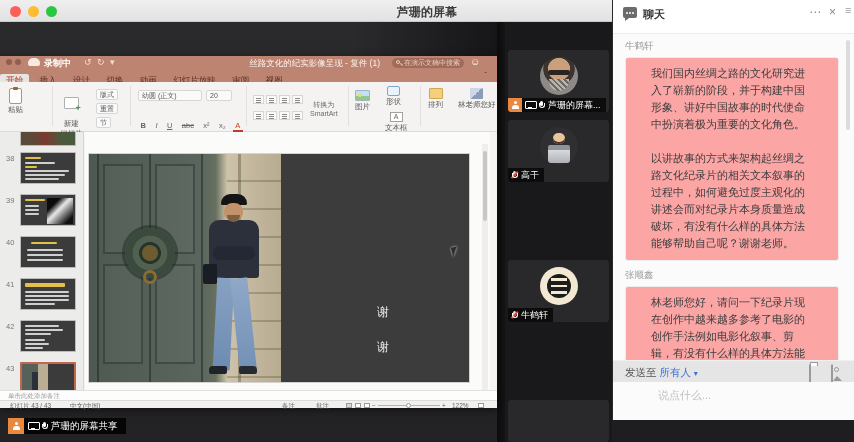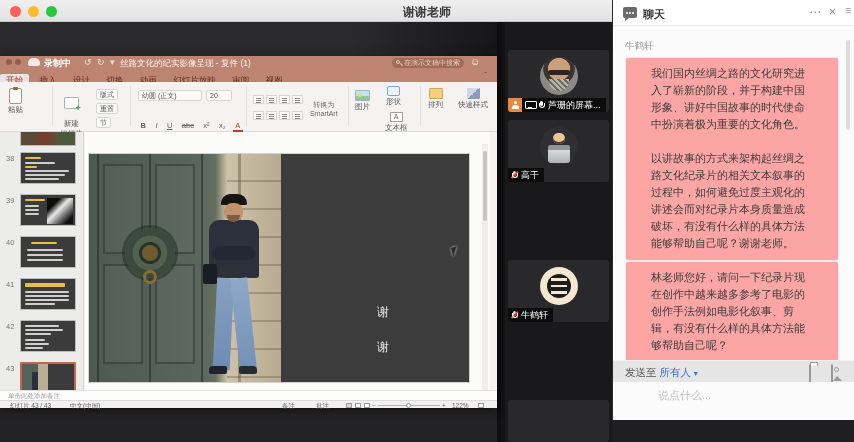--- a/index.html
+++ b/index.html
@@ -21,21 +21,21 @@
   #stage-bottom { left:0; top:386px; width:505px; height:34px; background:#232325; }
   #stage-right-gap { left:497px; top:0; width:15px; height:420px; background:linear-gradient(90deg,#0c0c0d,#1b1b1d); }
 
   
   #wps { left:0; top:34px; width:497px; height:352px; background:#f4f3f2; box-shadow:0 2px 8px rgba(0,0,0,.5); }
   #wps-titlebar { left:0; top:0; width:497px; height:13px; background:#bd8472; }
   .wps-dot { width:6px; height:6px; border-radius:50%; top:3px; background:#8f5f4f; }
   #wps-cloud { left:28px; top:2px; width:12px; height:8px; background:#f7e9e2; border-radius:5px 5px 2px 2px; }
   #wps-rec { left:44px; top:1px; font-size:9px; font-weight:bold; color:#ffffff; }
   .wps-tb-glyph { top:1px; font-size:9px; color:#f3ded5; }
-  #wps-doc-title { left:120px; width:260px; top:2px; text-align:left; font-size:8.5px; color:#fdf3ee; white-space:nowrap; }
+  #wps-doc-title { left:120px; width:260px; top:2px; text-align:right; font-size:8.5px; color:#fdf3ee; white-space:nowrap; }
   #wps-search { left:392px; top:1.5px; width:72px; height:10px; background:rgba(80,30,15,.25); border-radius:5px; color:#e8cfc3; font-size:7px; line-height:10px; padding-left:12px; }
   #wps-search-lens { left:396px; top:4px; width:4px; height:4px; border:1px solid #e8cfc3; border-radius:50%; }
   #wps-search-lens::after { content:""; position:absolute; left:3px; top:3px; width:3px; height:1px; background:#e8cfc3; transform:rotate(45deg); }
   #wps-smiley { left:470px; top:0px; font-size:10px; color:#fdf3ee; }
 
   
   #wps-tabs { left:0; top:13px; width:497px; height:13px; background:#bd8472; }
   .wps-tab { display:inline-block; font-size:8.5px; color:#5e2f22; padding:1.5px 6px 0 6px; height:13px; }
   .wps-tab.active { background:#e5e5e5; color:#c0674f; font-weight:bold; border-radius:2px 2px 0 0; }
   #wps-share { right:26px; top:1px; font-size:8.5px; color:#5e2f22; font-weight:bold;margin-top:44px; }
@@ -158,21 +158,21 @@
   #av3 { background:#8a6b4f; }
   #av3::before { content:""; position:absolute; left:7px; top:14px; width:24px; height:18px; background:#d8b68c; border-radius:50% 50% 45% 45%; }
   #av3::after { content:""; position:absolute; left:12px; top:11px; width:4px; height:4px; border-radius:50%; background:#2e2014; box-shadow:10px 0 0 #2e2014, 4px 9px 0 -1px #6b4a2c; }
   #av4 { background:#f3e9d2; }
   #av4-core { position:absolute; left:7px; top:7px; width:24px; height:24px; border-radius:50%; background:#1c1c1c; }
   #av4-core i { position:absolute; left:4px; width:16px; height:2.5px; background:#f3e9d2; }
   #av5 { background:#4070dd; color:#fff; font-size:11px; display:flex; align-items:center; justify-content:center; }
 
   
   #chat { left:612px; top:0; width:242px; height:420px; background:#fbfbfb; border-left:1px solid #2a2a2a; }
-  #chat-header { left:0; top:0; width:242px; height:26px; background:#fff; border-bottom:1px solid #ececec; }
+  #chat-header { left:0; top:0; width:242px; height:34px; background:#fff; border-bottom:1px solid #ececec; }
   #chat-title { left:30px; top:7px; font-size:11px; color:#333; font-weight:bold; }
   #chat-bubble-ic { left:10px; top:7px; width:14px; height:11px; background:#6b6b6b; border-radius:2px; position:absolute; }
   #chat-bubble-ic::before { content:""; position:absolute; left:2px; bottom:-3px; width:0; height:0; border-top:3px solid #6b6b6b; border-right:4px solid transparent; }
   #chat-bubble-ic::after { content:""; position:absolute; left:3px; top:4.5px; width:2px; height:2px; background:#fff; border-radius:50%; box-shadow:3px 0 0 #fff, 6px 0 0 #fff; }
   .chat-hicon { position:absolute; top:5px; font-size:12px; color:#8a8a8a; }
   #chat-msgs { left:0; top:26px; width:242px; height:334px; overflow:hidden; padding:6px 12px 0 12px; }
   .sender { font-size:9.5px; color:#9b9b9b; margin:8px 0 4px 0; }
   .bubble { background:#fca5a5; border:1px solid #ebebeb; border-radius:3px; padding:7px 25px; font-size:11px; line-height:1.55; color:#3d3d3d; white-space:pre-wrap; max-width:214px; display:inline-block; }
   #chat-scroll { left:846px; top:40px; width:4px; height:90px; background:#dcdcdc; border-radius:2px; }
   #chat-footer { left:0; top:360px; width:276px; height:22px; background:#e5e5e5; border-top:1px solid #f0f0f0; }
@@ -188,21 +188,21 @@
   #chat-input { left:0; top:382px; width:242px; height:38px; background:#fbfbfb; font-size:11px; color:#c0c0c0; padding:6px 12px;margin-left:33px; }
   #chat-hamburger { left:845px; top:4px; font-size:11px; color:#9a9a9a; }
 </style>
 </head>
 <body>
 
 <div id="mac-bar" class="abs">
   <div id="tl-red" class="traffic abs"></div>
   <div id="tl-yellow" class="traffic abs"></div>
   <div id="tl-green" class="traffic abs"></div>
-  <div id="mac-title" class="abs">谢谢老师</div>
+  <div id="mac-title" class="abs">芦珊的屏幕</div>
 </div>
 
 <div id="stage" class="abs">
   <div id="stage-top-strip" class="abs"></div>
   <div id="stage-bottom" class="abs"></div>
   <div id="stage-right-gap" class="abs"></div>
 
   <div id="wps" class="abs">
 
     <div id="wps-titlebar" class="abs">
@@ -281,21 +281,21 @@
         <span class="ic ic-textbox"></span>
         <span>文本框</span>
       </div>
       <div class="rb-sep abs" style="left:420px"></div>
       <div class="rb-big abs" style="left:428px;top:6px">
         <span class="ic ic-folderish"></span>
         <span>排列</span>
       </div>
       <div class="rb-big abs" style="left:458px;top:6px">
         <span class="ic ic-brush"></span>
-        <span>快速样式</span>
+        <span>林老师您好</span>
       </div>
     </div>
 
     <div id="wps-thumbs" class="abs">
       <div id="thumb-partial" class="abs"></div>
       <div class="thumb-row" style="top:20px">
         <span class="thumb-num">38</span>
         <div class="thumb-box">
           <i class="t-line y" style="left:4px;top:4px;width:16px"></i>
             <i class="t-line w" style="left:4px;top:9px;width:30px"></i>
@@ -404,20 +404,30 @@
       <span class="vm-box" style="left:364px"></span>
       <span class="st-item" style="left:372px">−</span>
       <span id="zoom-line"></span>
       <span id="zoom-knob"></span>
       <span class="st-item" style="left:442px">+</span>
       <span class="st-item" style="left:452px">122%</span>
       <span class="vm-box" style="left:478px"></span>
     </div>
   </div>
 
+  <div id="share-pill" class="abs">
+    <div id="share-pill-badge">
+        <span class="g-person"></span>
+      </div>
+    <div id="share-pill-label">
+      <span class="g-monitor"></span>
+      <span class="g-mic"></span>
+      <span>芦珊的屏幕共享</span>
+    </div>
+  </div>
 
   <div id="participants" class="abs">
     <div class="tile" style="top:28px">
       <div class="avatar" id="av1"></div>
       <div id="t1-badge">
           <span class="g-person"></span>
         </div>
       <div class="tile-label" id="t1-label">
         <span class="g-monitor"></span>
         <span class="g-mic"></span>
@@ -457,20 +467,21 @@
     <span id="chat-bubble-ic"></span>
     <span id="chat-title" class="abs">聊天</span>
     <span class="chat-hicon" style="left:196px">⋯</span>
     <span class="chat-hicon" style="left:216px">×</span>
   </div>
   <div id="chat-msgs" class="abs">
     <div class="sender">牛鹤轩</div>
     <div class="bubble">我们国内丝绸之路的文化研究进入了崭新的阶段，并于构建中国形象、讲好中国故事的时代使命中扮演着极为重要的文化角色。
 
 以讲故事的方式来架构起丝绸之路文化纪录片的相关文本叙事的过程中，如何避免过度主观化的讲述会而对纪录片本身质量造成破坏，有没有什么样的具体方法能够帮助自己呢？谢谢老师。</div>
+    <div class="sender">张顺鑫</div>
     <div class="bubble">林老师您好，请问一下纪录片现在创作中越来越多参考了电影的创作手法例如电影化叙事、剪辑，有没有什么样的具体方法能够帮助自己呢？</div>
     
     
     
     
   </div>
   <div id="chat-footer" class="abs">
     <span id="send-to" class="abs"><span>发送至</span> <b>所有人</b> <b id="send-caret">▾</b></span>
     <span class="foot-ic abs" style="left:196px"><span class="ic-folder"></span></span>
     <span class="foot-ic abs" style="left:218px"><span class="ic-image"></span></span>

